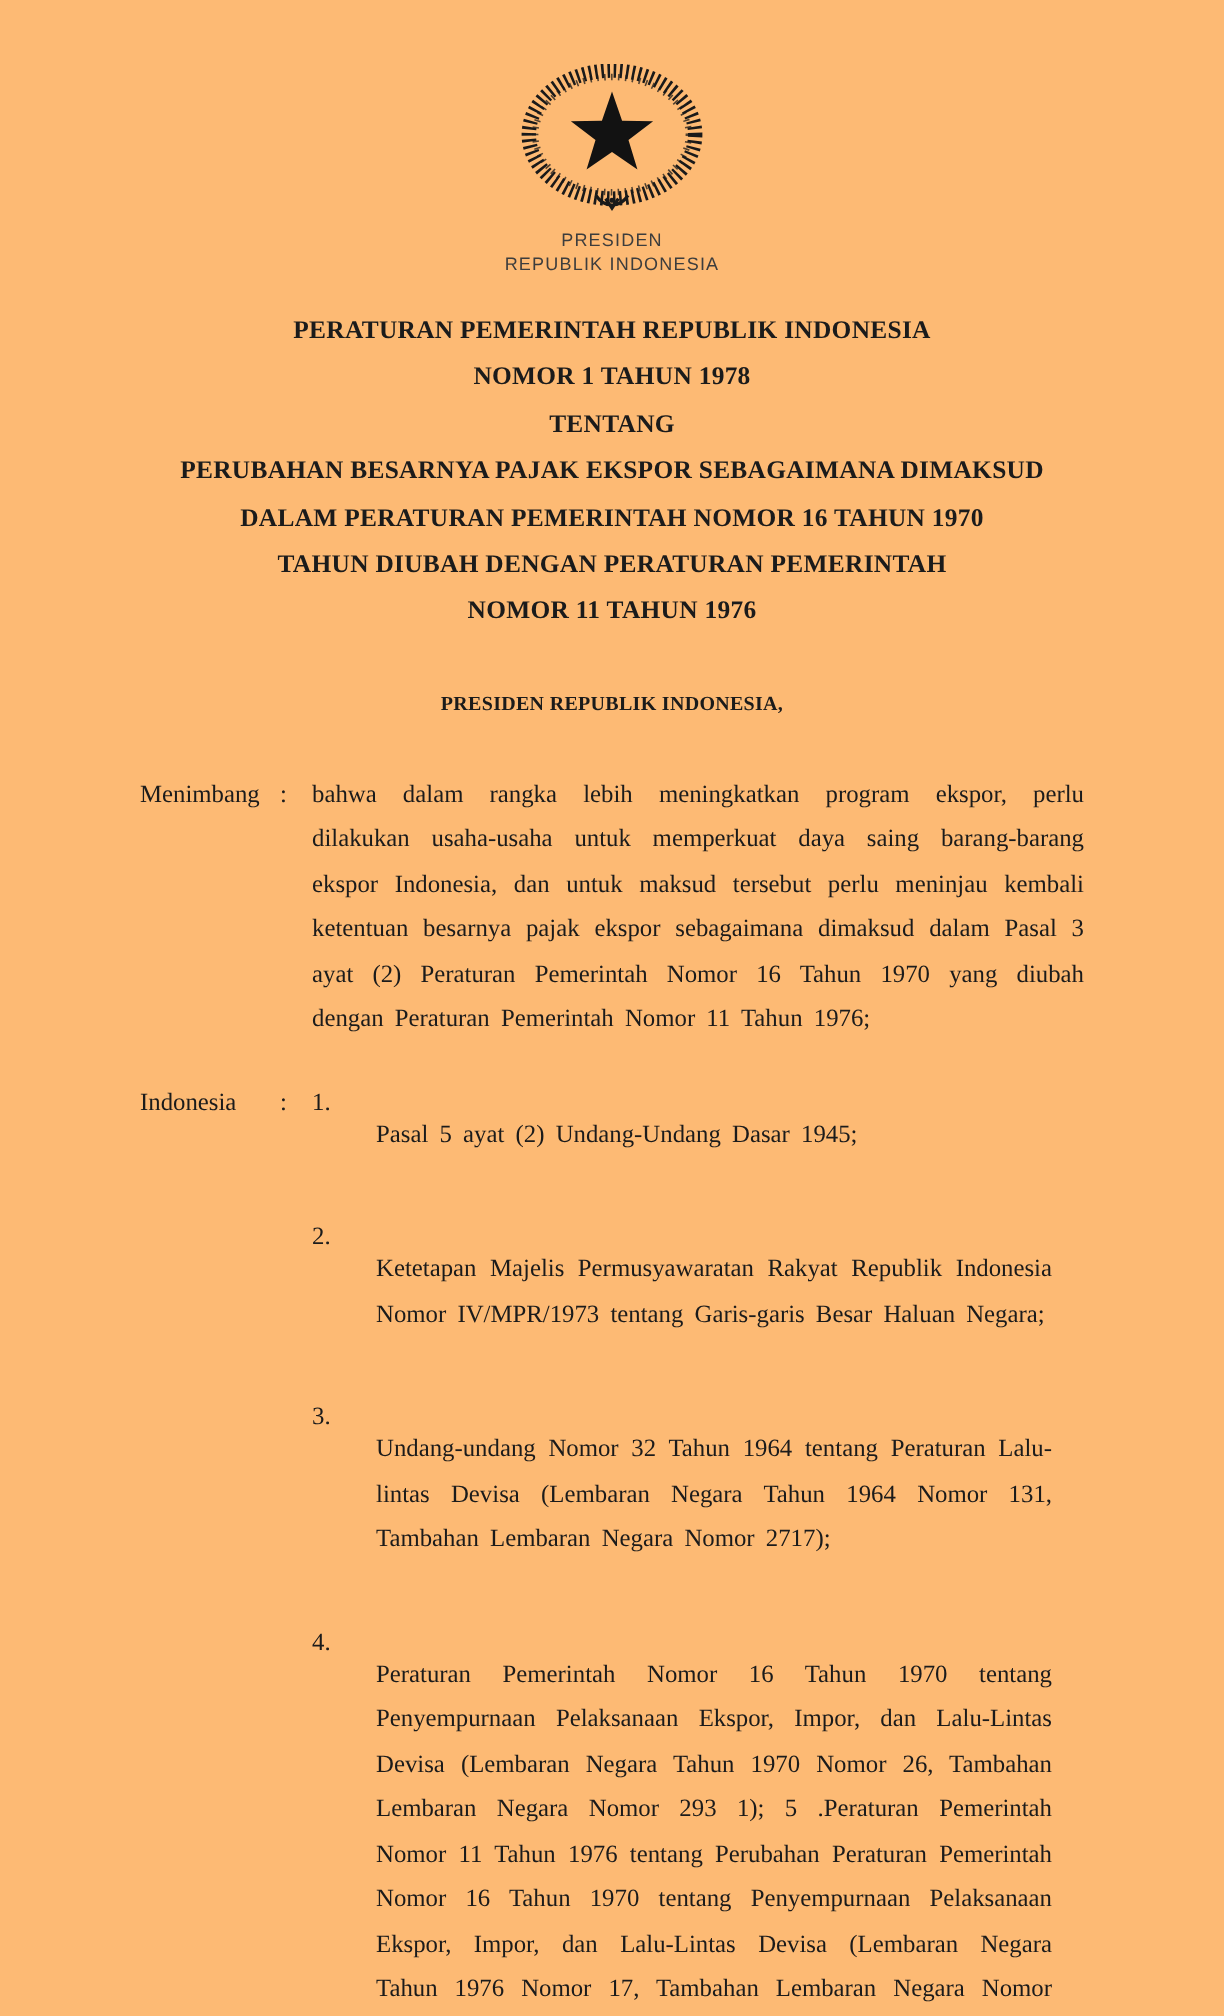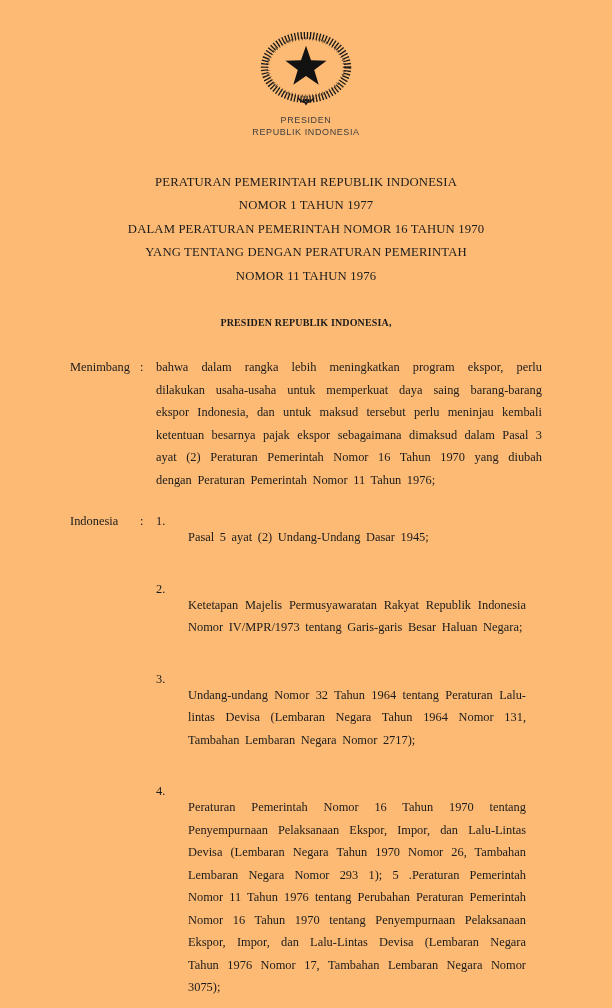--- a/index.html
+++ b/index.html
@@ -30,23 +30,23 @@
   .lh-text {
     margin-top: 6px;
     font-family: "Liberation Sans", sans-serif;
     font-size: 9px;
     line-height: 11.5px;
     letter-spacing: 0.6px;
     color: #3d3d3d;
   }
   
   .title-block {
-    margin-top: 33px;
+    margin-top: 16px;
     text-align: center;
-    font-weight: normal;
+    font-weight: bold;
     font-size: 12.7px;
     line-height: 23.4px;
     letter-spacing: 0.15px;
   }
   .salutation {
     margin-top: 29px;
     text-align: center;
     font-weight: bold;
     font-size: 10px;
     letter-spacing: 0.15px;
@@ -102,23 +102,25 @@
       <circle cx="60" cy="85" r="1.6" fill="#1a1a1a"></circle>
     </svg>
     <div class="lh-text">
       <div>PRESIDEN</div>
       <div>REPUBLIK INDONESIA</div>
     </div>
   </div>
 
   <div class="title-block">
     <div>PERATURAN PEMERINTAH REPUBLIK INDONESIA</div>
-    <div>NOMOR 1 TAHUN 1977</div>
+    <div>NOMOR 1 TAHUN 1978</div>
+    <div>TENTANG</div>
+    <div>PERUBAHAN BESARNYA PAJAK EKSPOR SEBAGAIMANA DIMAKSUD</div>
     <div>DALAM PERATURAN PEMERINTAH NOMOR 16 TAHUN 1970</div>
-    <div>YANG TENTANG DENGAN PERATURAN PEMERINTAH</div>
+    <div>TAHUN DIUBAH DENGAN PERATURAN PEMERINTAH</div>
     <div>NOMOR 11 TAHUN 1976</div>
   </div>
 
   <div class="salutation">PRESIDEN REPUBLIK INDONESIA,</div>
 
   <div class="doc-body">
 
     <div class="clause considering">
       <div class="clause-label">Menimbang</div>
       <div class="clause-colon">:</div>

